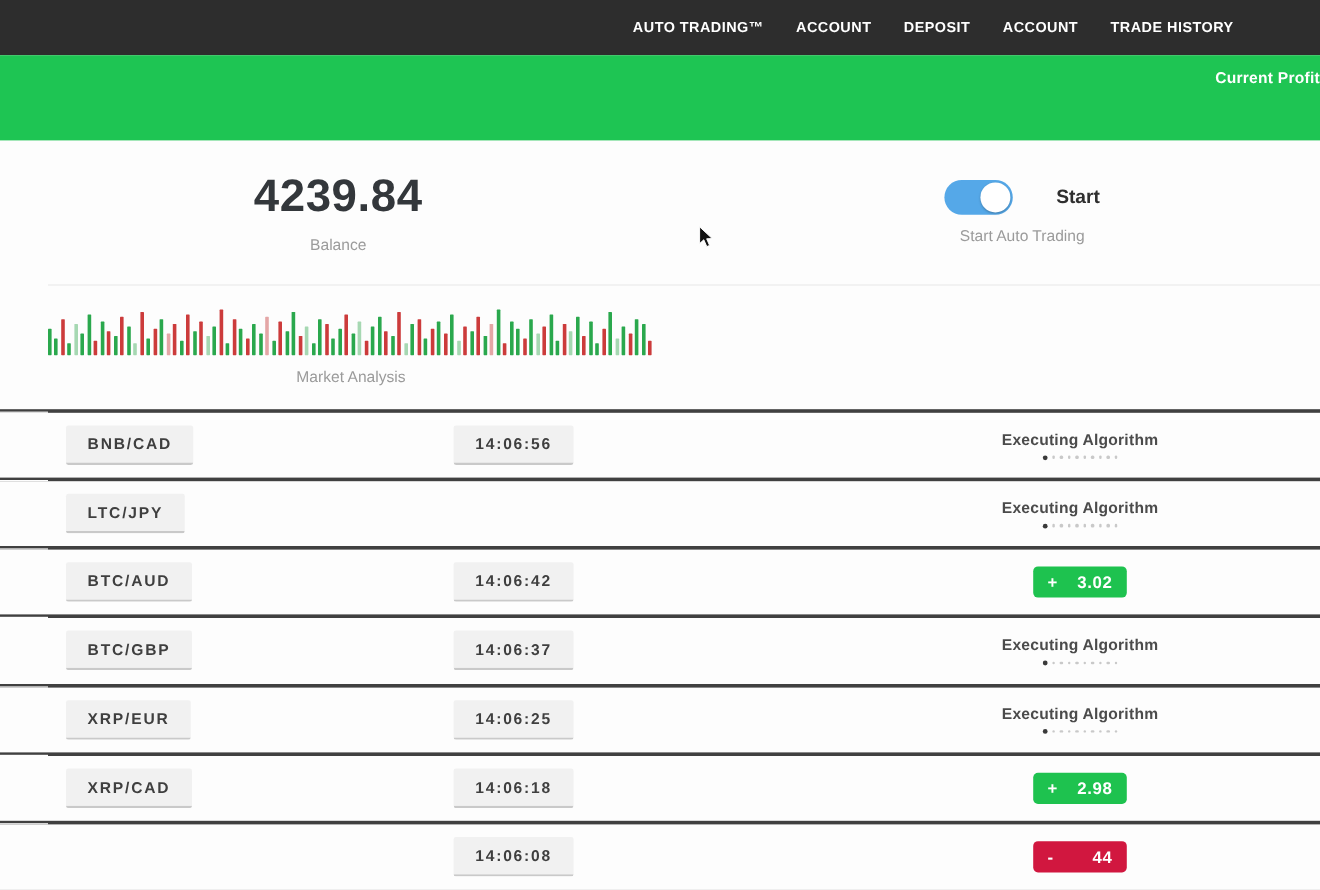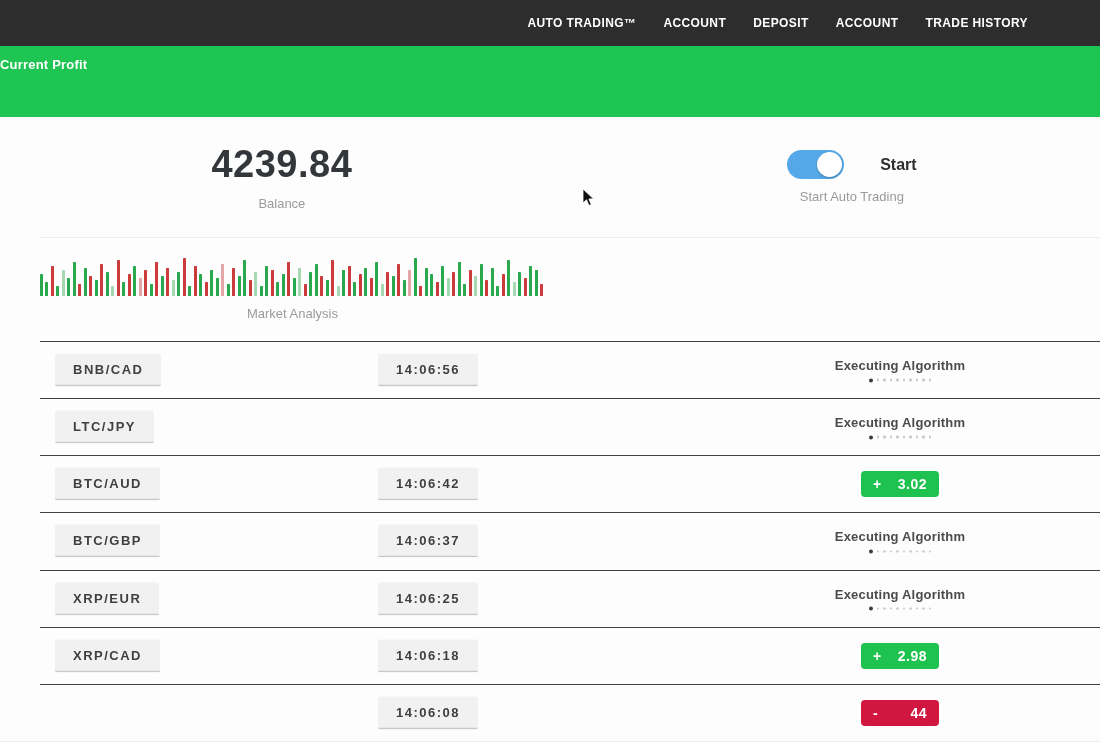--- a/index.html
+++ b/index.html
@@ -17,21 +17,21 @@
     gap:27px; padding-right:72px;
   }
   .topnav .nav-item {
     color:#ffffff; font-size:12px; font-weight:bold;
     letter-spacing:.4px; cursor:pointer; white-space:nowrap;
   }
 
   
   .banner {
     height:71px; background:#1ec553; color:#ffffff;
-    text-align:left; padding-top:11px;
+    text-align:right; padding-top:11px;
   }
   .banner .banner-label { font-size:13px; font-weight:bold; letter-spacing:.2px; }
   .banner .banner-value { font-size:30px; font-weight:bold; letter-spacing:.5px; margin-top:2px; }
 
   
   .stats-row { display:flex; }
   .col-left  { width:585px; display:flex; flex-direction:column; align-items:center; justify-content:center; }
   .col-right { width:515px; display:flex; flex-direction:column; align-items:center; justify-content:center; }
 
   .balance-section { height:120px;gap:40px; }
@@ -53,21 +53,21 @@
 
   .market-section { height:103px; }
   .bars {
     height:38px; display:flex; align-items:flex-end;
   }
   .bars .bar { width:3px; margin-right:2.5px; border-radius:.5px; }
   .trades-count { font-size:27px; font-weight:bold; color:#333333; }
 
   
   .trades-list { height:401px; display:flex; flex-direction:column; }
-  .trade-row { flex:1; position:relative; border-top:1px solid #404040; }
+  .trade-row { flex:1; position:relative; border-top:3px solid #404040; }
   .trade-row .row-mask { position:absolute; left:0; top:-1px; width:40px; height:1px; background:#fdfdfd; }
   .trade-row:last-child { border-bottom:1px solid #ececec; }
 
   .chip {
     position:absolute; top:50%; transform:translateY(-50%);
     background:#f1f1f1; border-bottom:2px solid #c9c9c9; border-radius:2px;
     padding:8px 18px; font-size:13px; font-weight:bold; letter-spacing:1.5px;
     color:#3f3f3f; white-space:nowrap;
   }
   .pair-chip { left:55px; }

